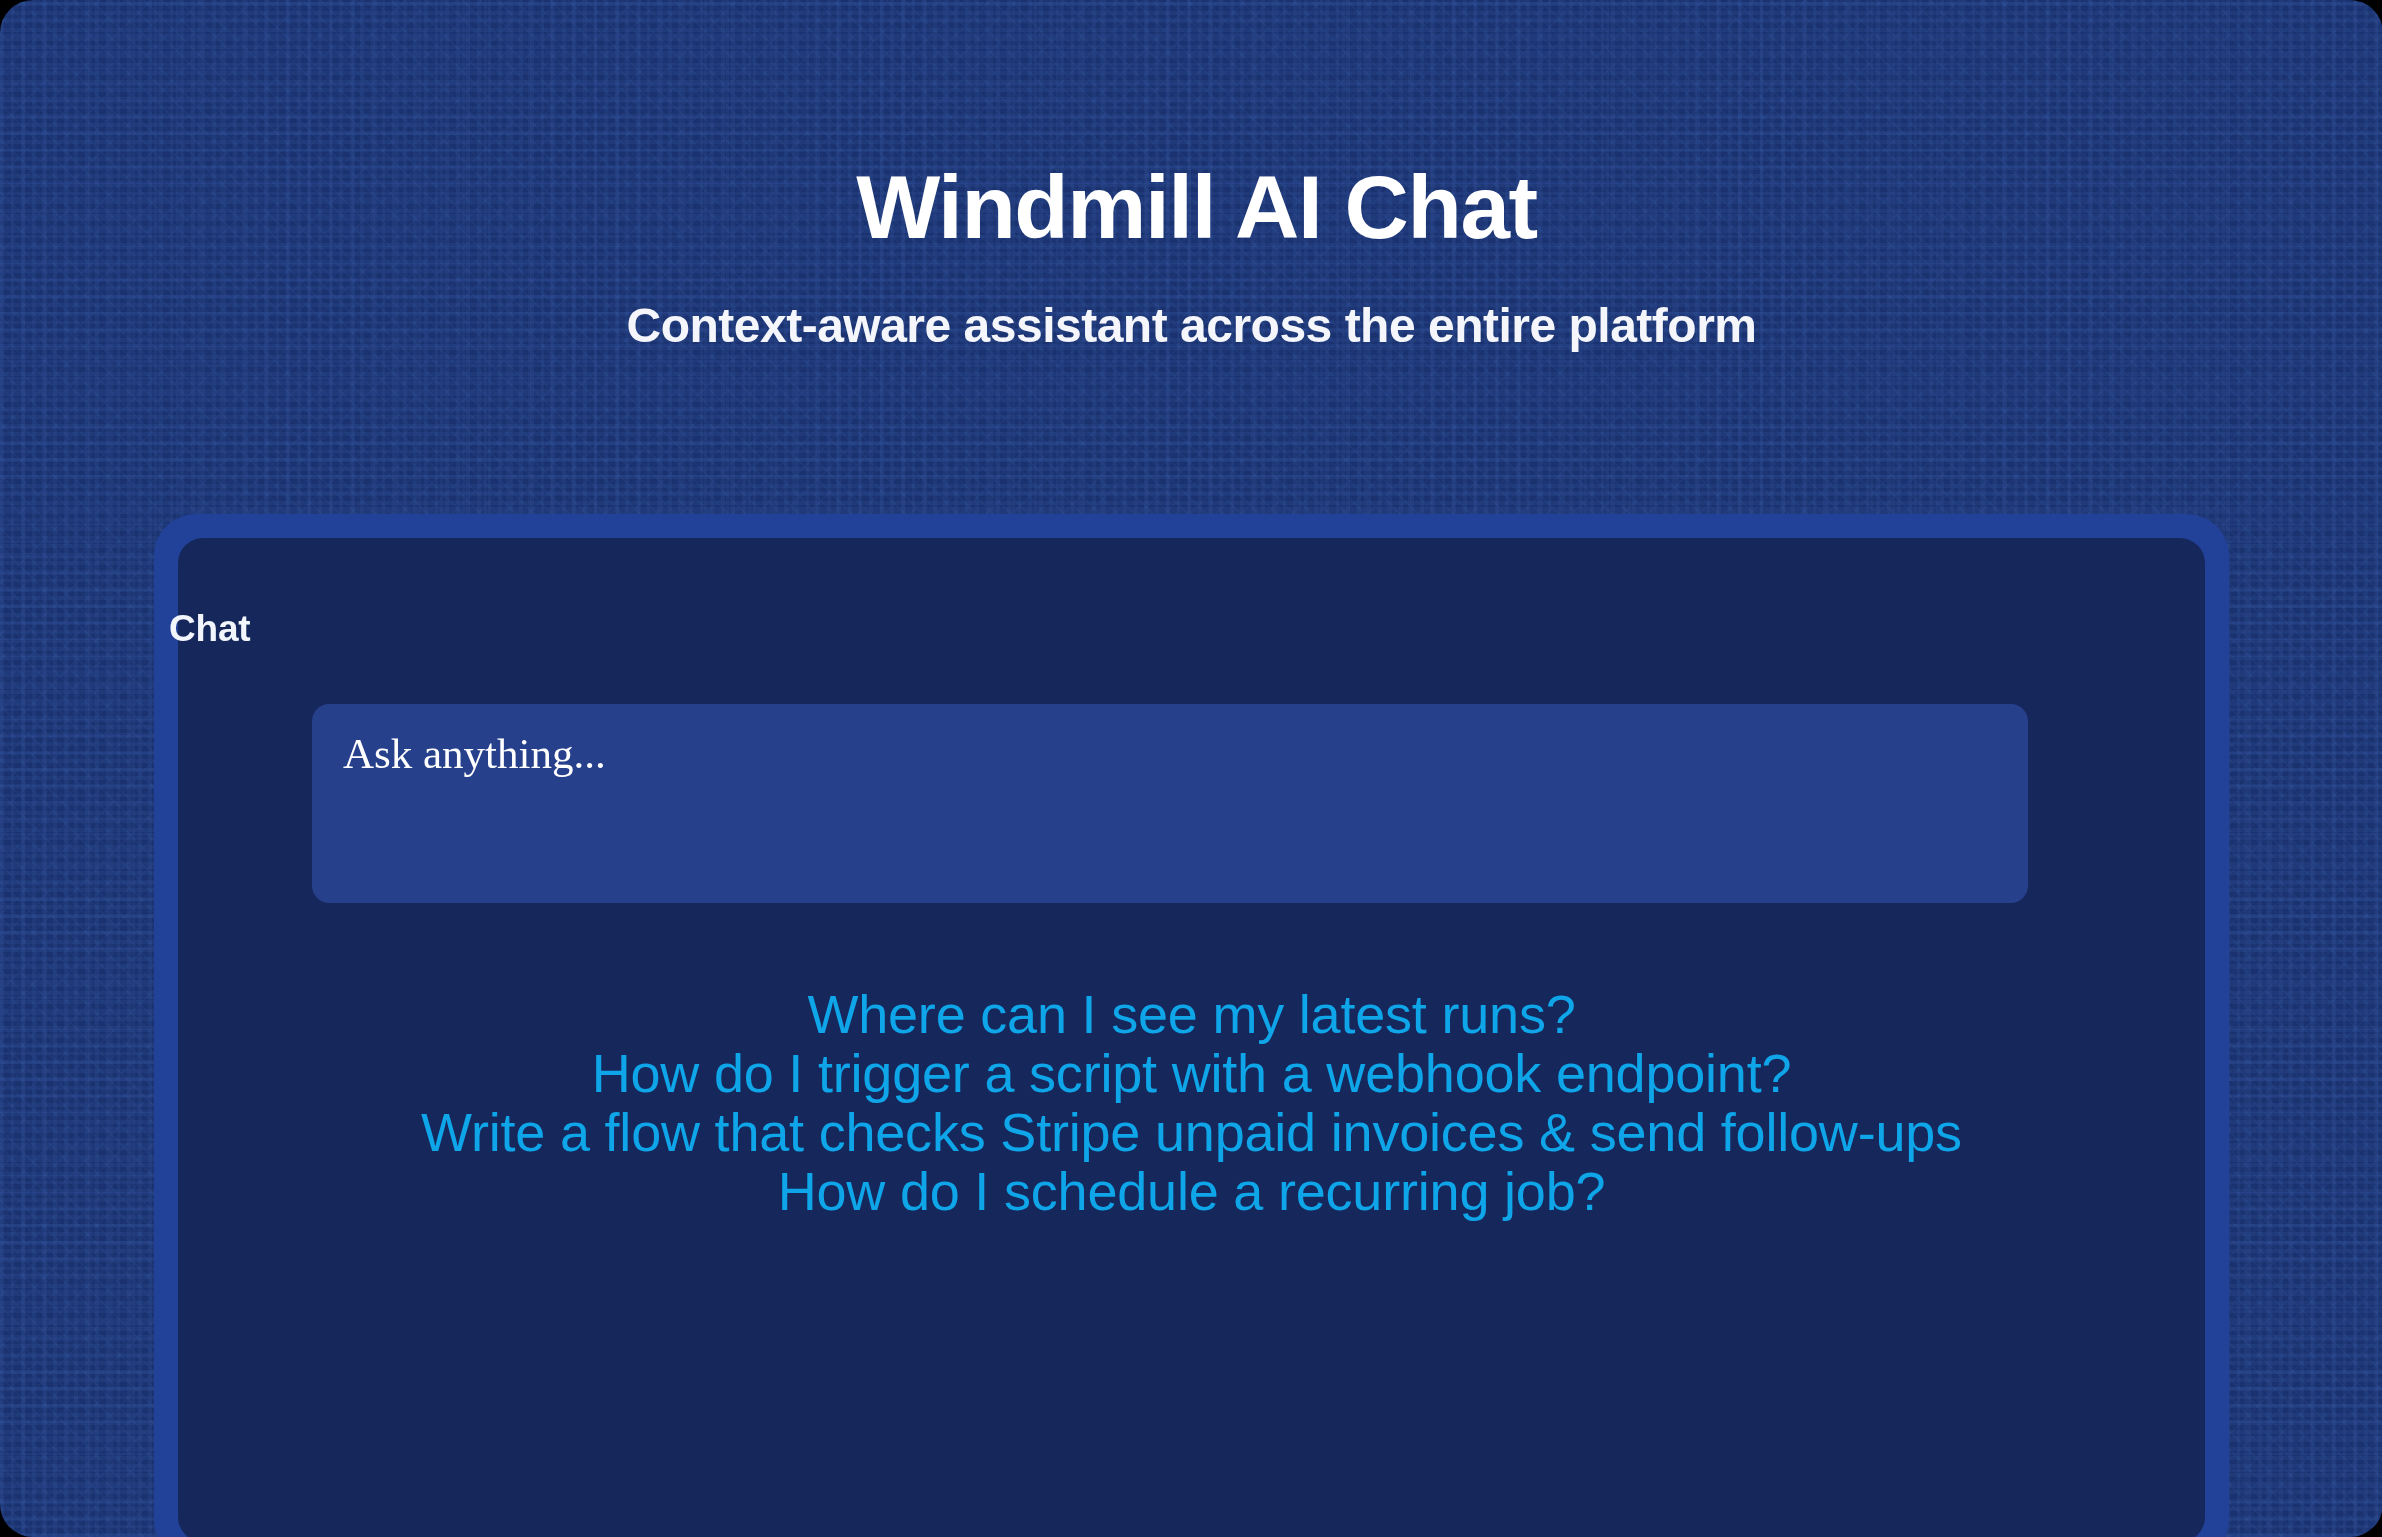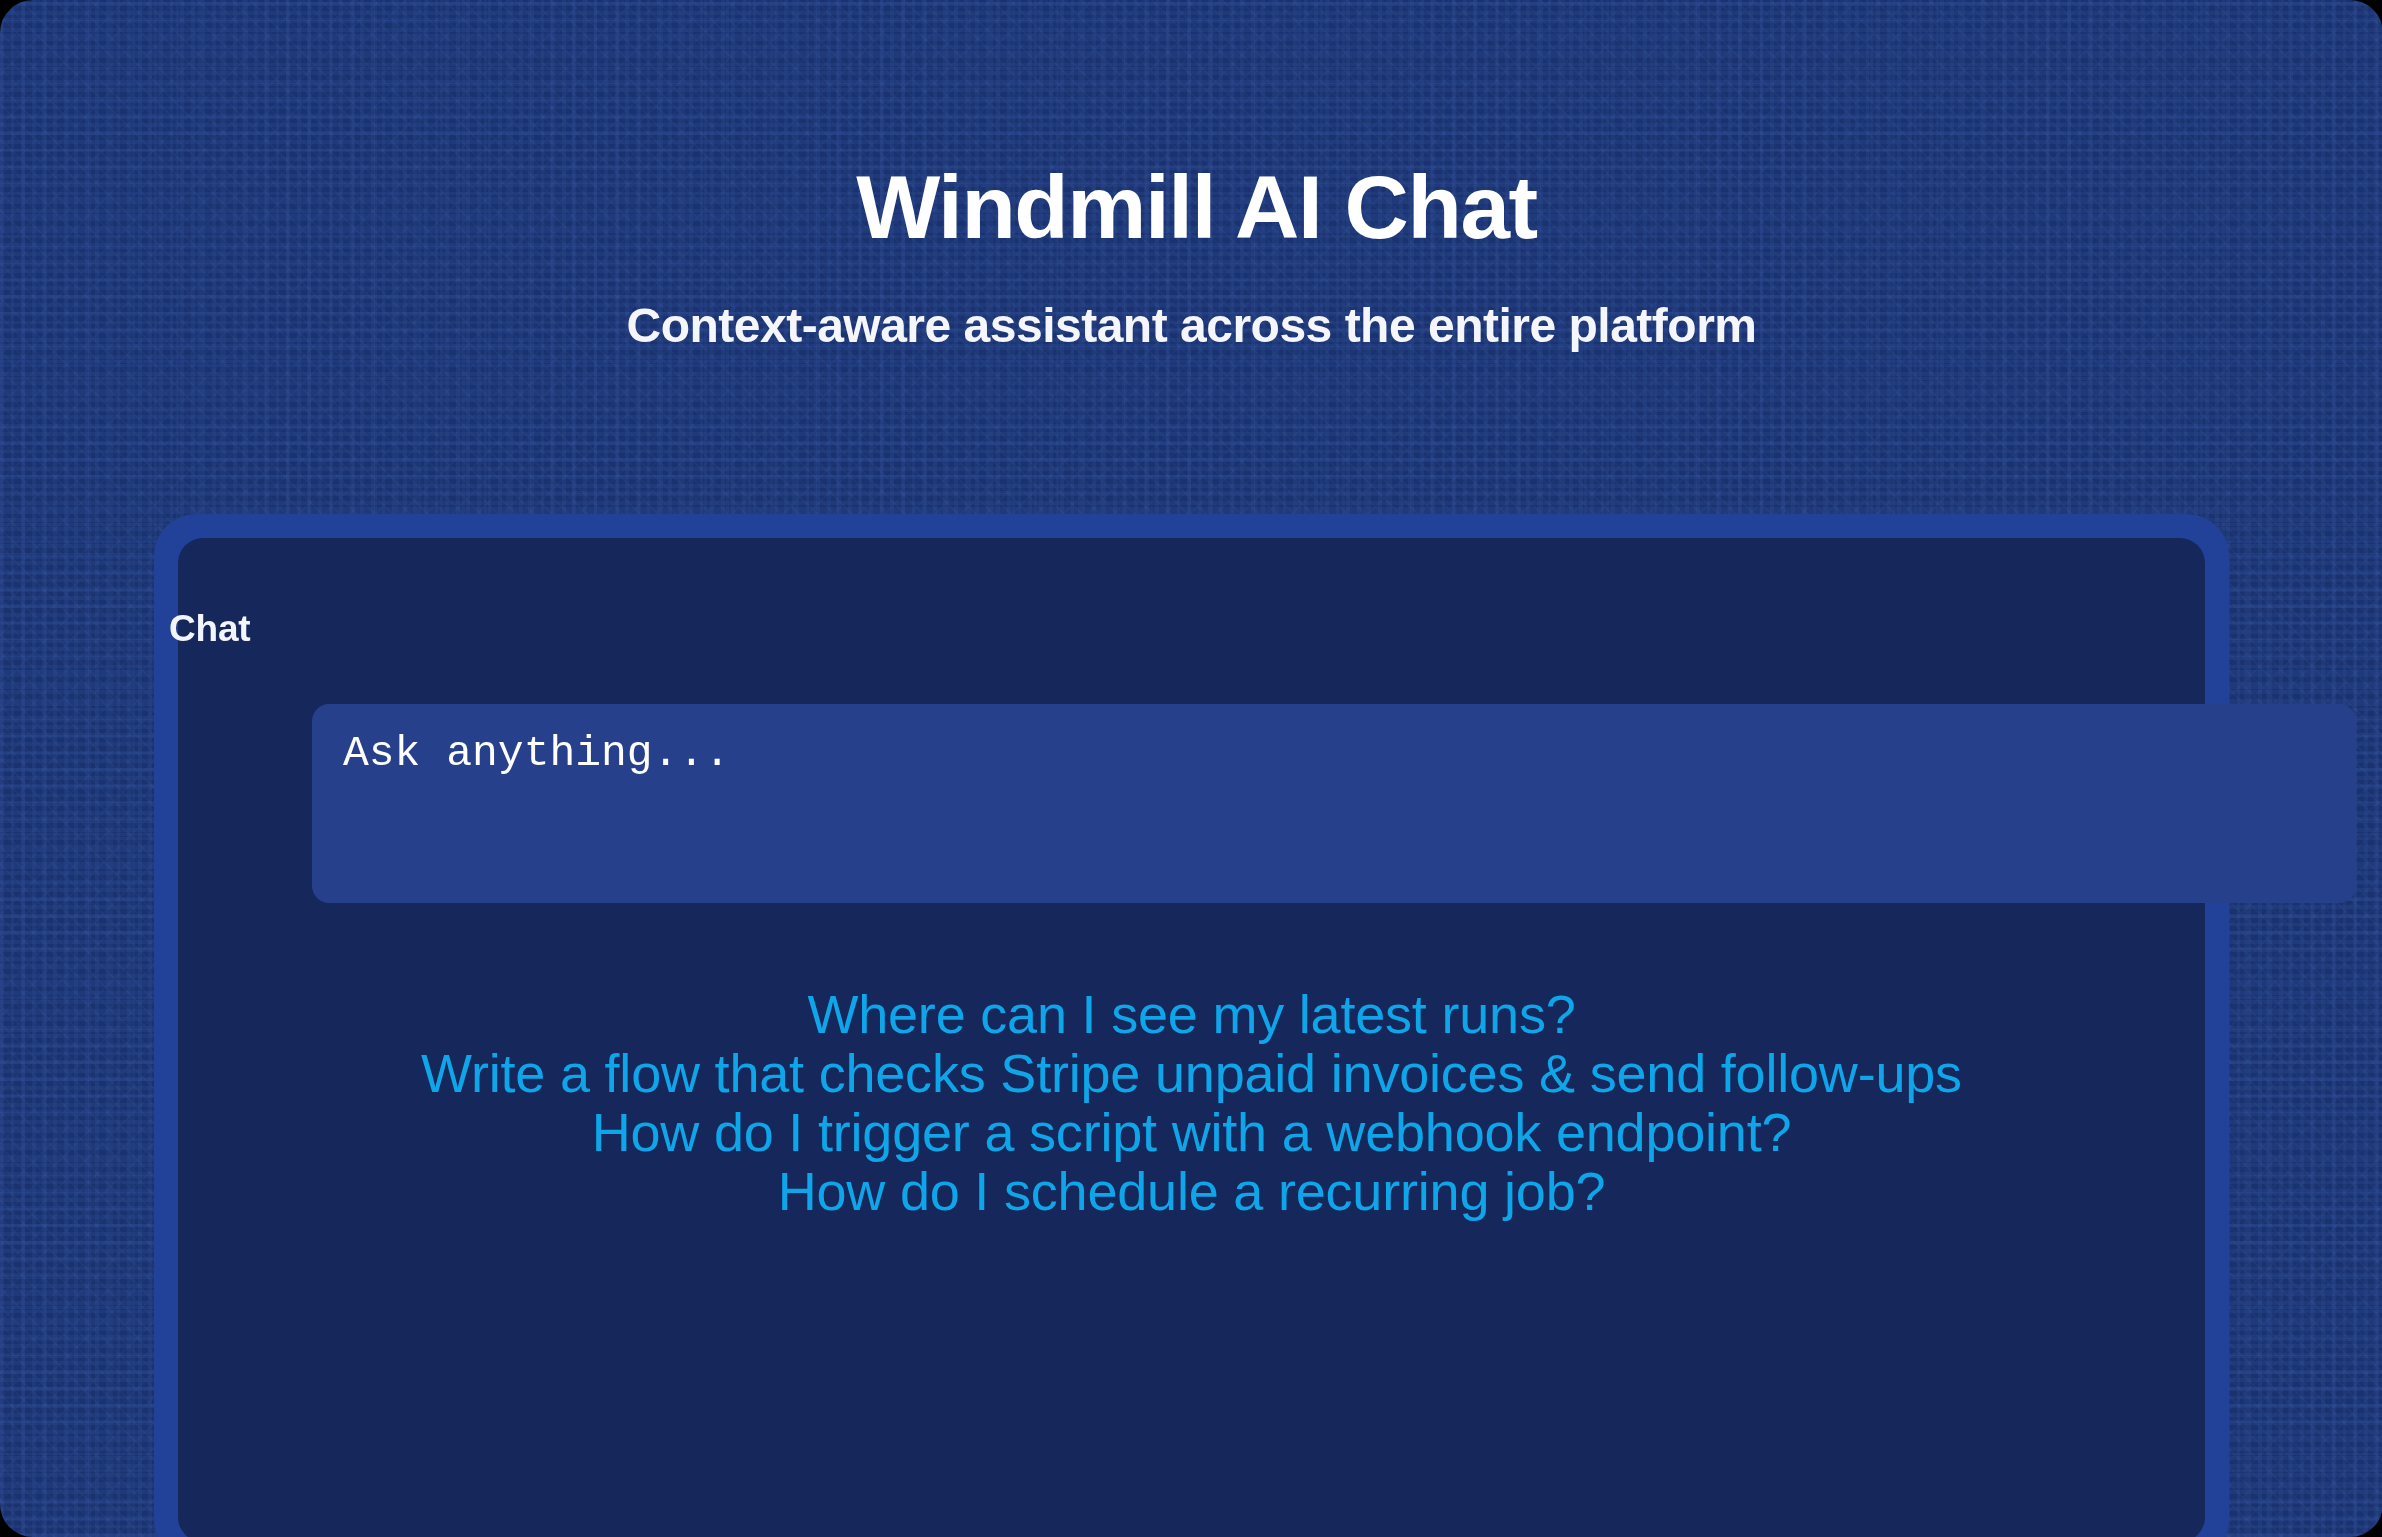--- a/index.html
+++ b/index.html
@@ -111,28 +111,28 @@
     letter-spacing: -0.2px;
     color: #f2f5fb;
     z-index: 4;
   }
 
   
   .chat-input {
     position: absolute;
     left: 312px;
     top: 704px;
-    width: 2044px;
+    width: 1716px;
     height: 199px;
     background: #27408c;
     border: none;
     border-radius: 17.3px;
     box-sizing: border-box;
     padding: 23px 31px;
-    font-family: Liberation Mono, monospace;
+    font-family: Liberation Serif, serif;
     font-size: 43px;
     font-weight: 400;
     color: #ffffff;
     resize: none;
     outline: none;
     line-height: 1.25;
     z-index: 4;
   }
   .chat-input::placeholder {
     color: #ffffff;
@@ -175,19 +175,19 @@
   <div class="chat-card-outer">
     <div class="chat-card-inner"></div>
   </div>
 
   <div class="chat-label">Chat</div>
 
   <textarea class="chat-input" placeholder="Ask anything..." style=""></textarea>
 
   <div class="suggestions">
     <span class="suggestion-item">Where can I see my latest runs?</span>
+    <span class="suggestion-item">How do I trigger a script with a webhook endpoint?</span>
     <span class="suggestion-item">Write a flow that checks Stripe unpaid invoices &amp; send follow-ups</span>
-    <span class="suggestion-item">How do I trigger a script with a webhook endpoint?</span>
     <span class="suggestion-item">How do I schedule a recurring job?</span>
   </div>
 
 </div>
 
 
 </body></html>

